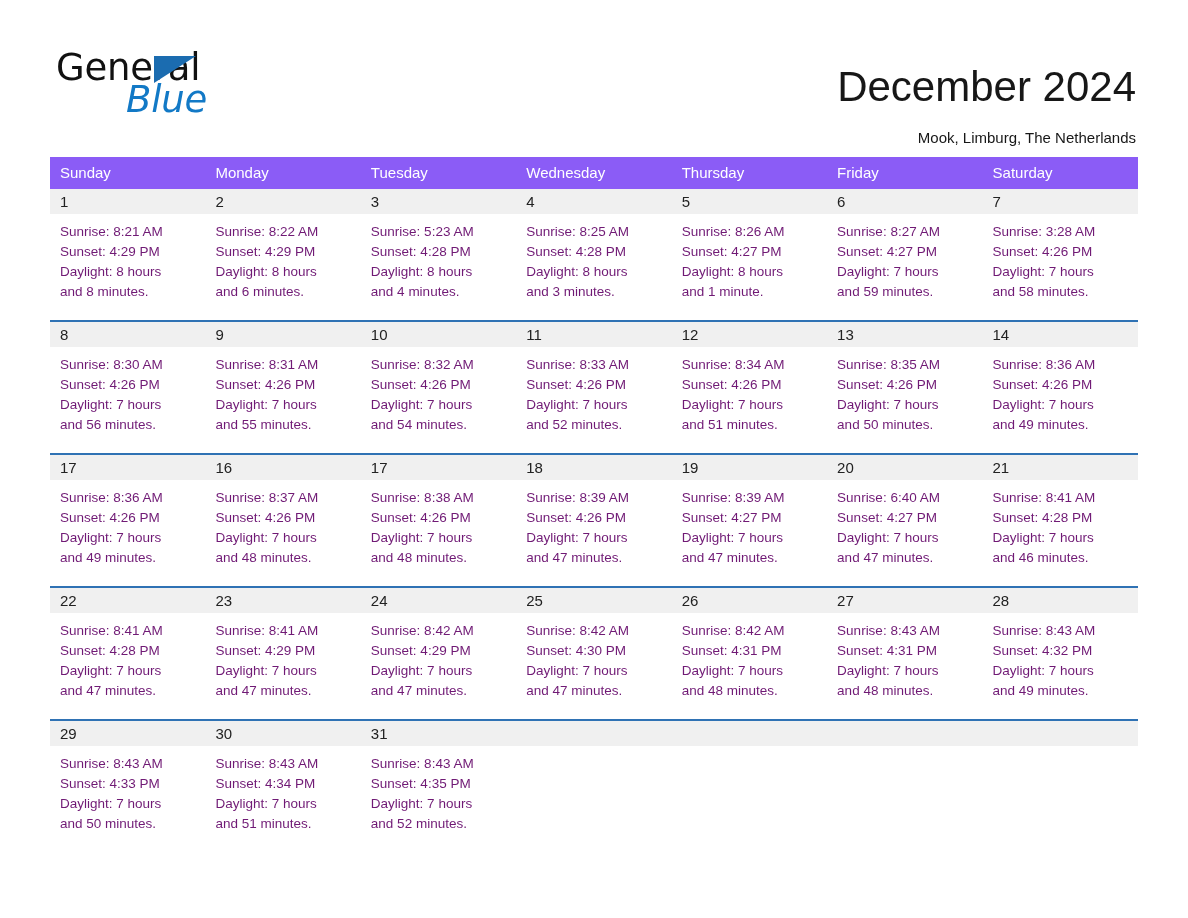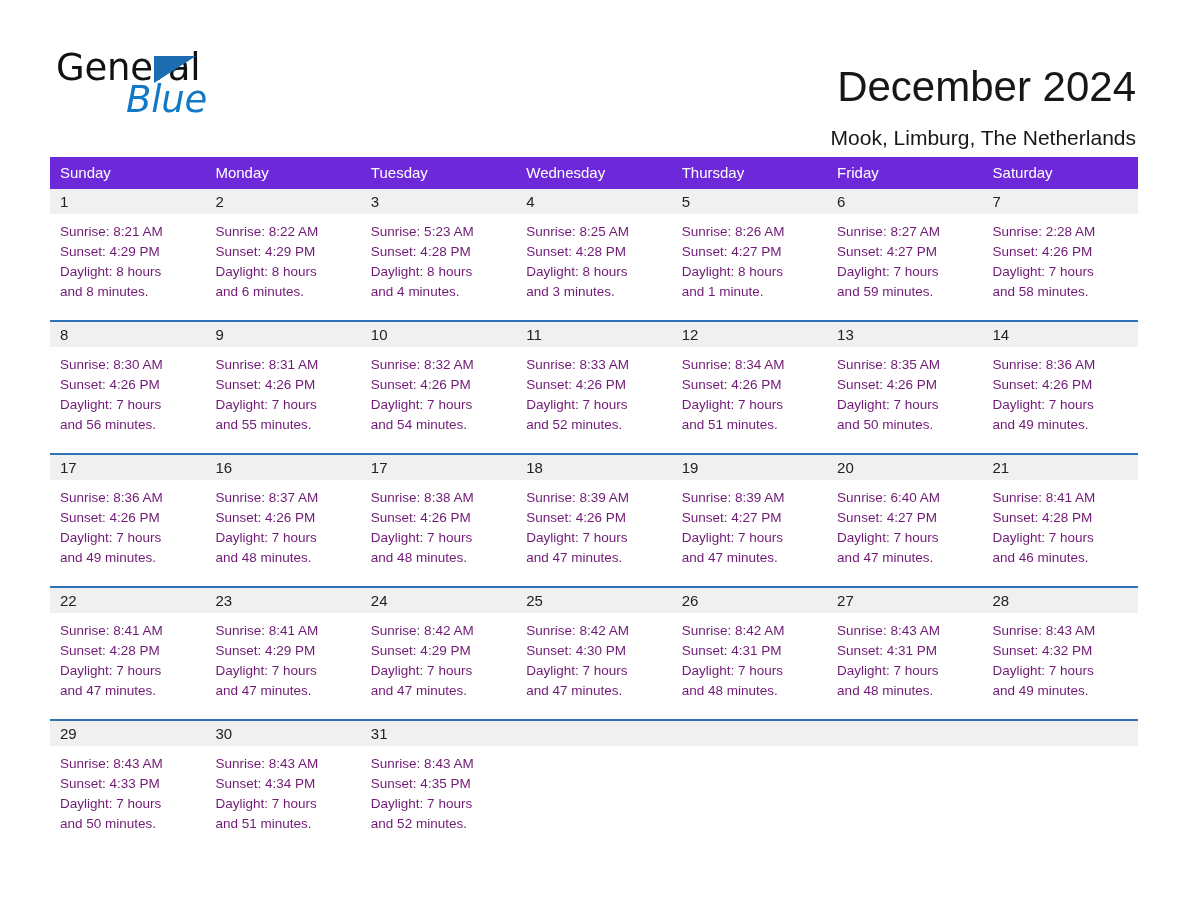--- a/index.html
+++ b/index.html
@@ -78,21 +78,21 @@
   }
   .cal-title {
     font-size: 42px;
     line-height: 50px;
     font-weight: 400;
     color: #171717;
     white-space: nowrap;
   }
   .cal-subtitle {
     margin-top: 12px;
-    font-size: 21px;
+    font-size: 15px;
     line-height: 28px;
     font-weight: 400;
     color: #171717;
     white-space: nowrap;
   }
 
   
   .cal-wrap {
     position: absolute;
     left: 50px;
@@ -100,21 +100,21 @@
     width: 1088px;
   }
   table.calendar {
     border-collapse: collapse;
     table-layout: fixed;
     width: 1088px;
   }
   table.calendar col { width: 155.43px; }
 
   thead th {
-    background: #6d28d9;
+    background: #8b5cf6;
     color: #ffffff;
     font-size: 15px;
     font-weight: 400;
     text-align: left;
     padding: 7px 0 8px 10px;
     height: 17px;
     vertical-align: middle;
     white-space: nowrap;
   }
 
@@ -259,21 +259,21 @@
                   <div>Sunset: 4:27 PM</div>
                   <div>Daylight: 7 hours</div>
                   <div>and 59 minutes.</div>
                 </div>
               </div>
             </td>
           <td>
               <div class="cell">
                 <div class="daynum-band">7</div>
                 <div class="details">
-                  <div>Sunrise: 2:28 AM</div>
+                  <div>Sunrise: 3:28 AM</div>
                   <div>Sunset: 4:26 PM</div>
                   <div>Daylight: 7 hours</div>
                   <div>and 58 minutes.</div>
                 </div>
               </div>
             </td>
         </tr>
 
         <tr class="week-row">
           <td>

